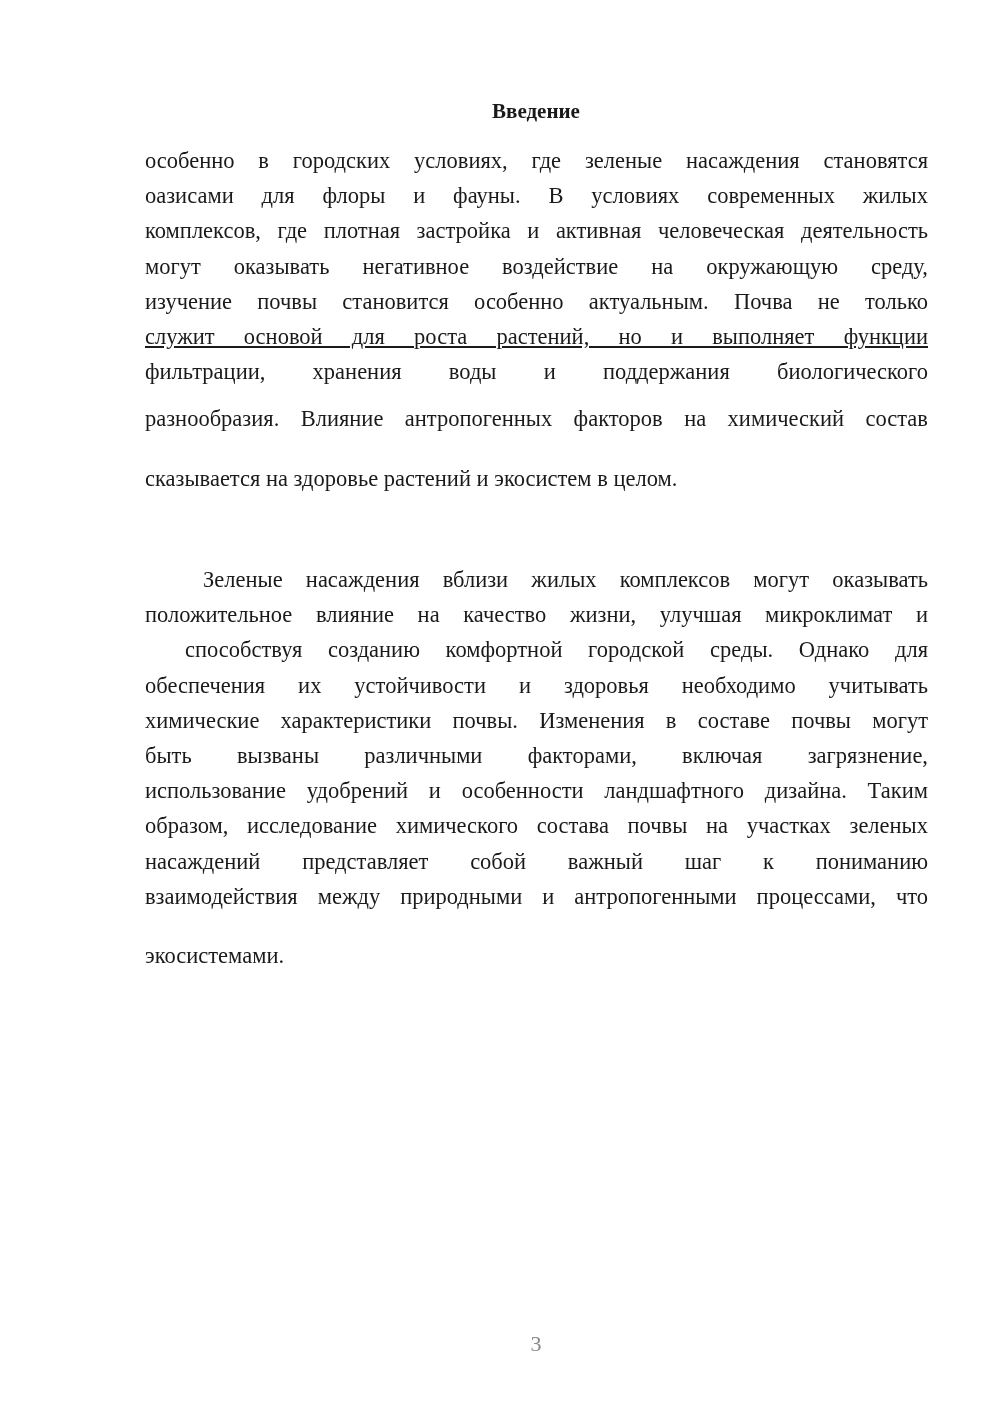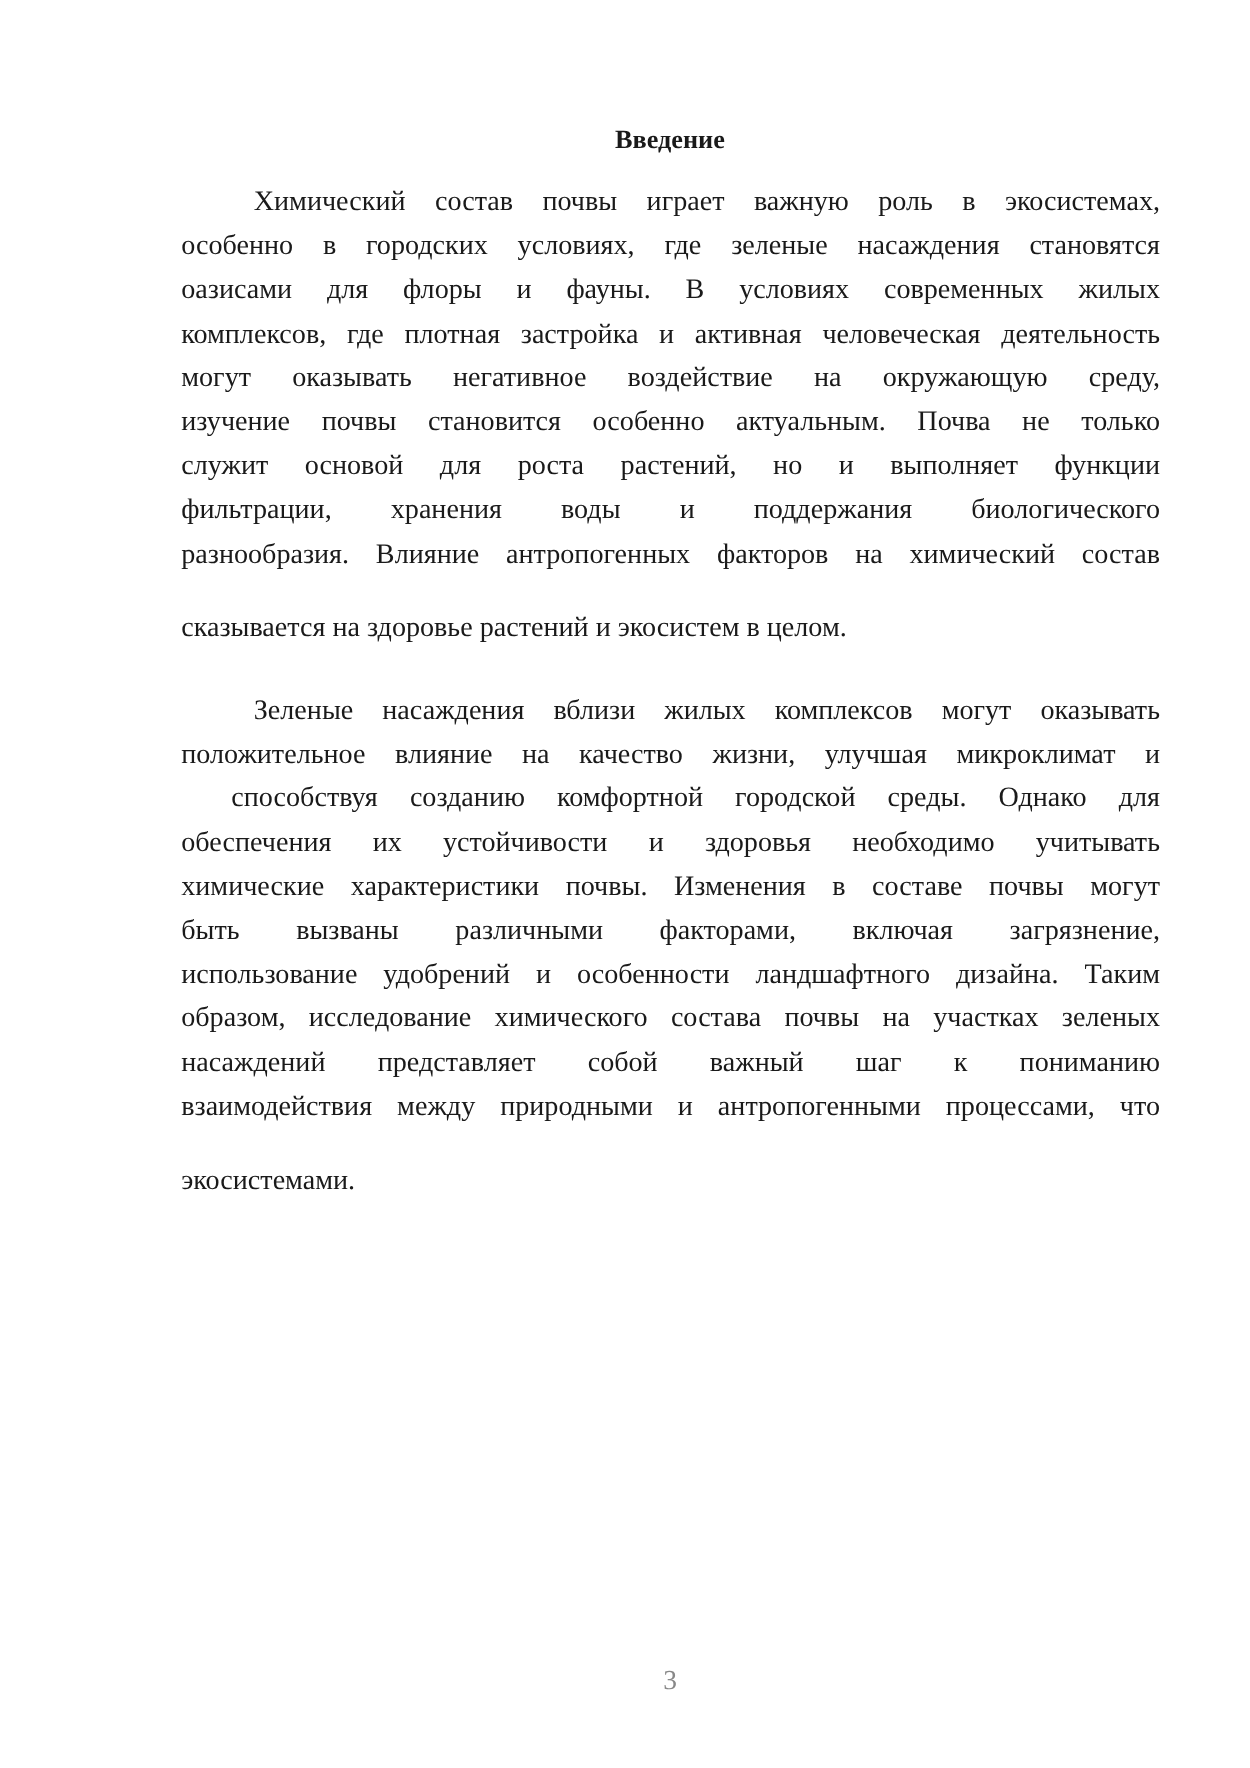--- a/index.html
+++ b/index.html
@@ -13,42 +13,41 @@
     text-align: center; font-weight: bold; font-size: 21px; line-height: 30px;
   }
   .body-text {
     position: absolute; left: 145px; width: 783px;
     font-size: 22.5px; line-height: 35.2px; text-align: justify; margin: 0;
   }
   .line { display: block; text-align: justify; text-align-last: justify; white-space: nowrap; height: 35.2px; }
   .line.last { text-align-last: left; margin-top: 24px; }
   .line.first { padding-left: 58px; }
   .p1 { top: 143px; }
-  .p2 { top: 550px; }
+  .p2 { top: 562px; }
   .page-number {
     position: absolute; top: 1331px; left: 0; width: 1072px; text-align: center;
     font-size: 22px; color: #888888;
   }
 </style>
 </head>
 <body>
 
 <div class="page">
   <div class="heading">Введение</div>
 
   <div class="body-text p1">
-    <span class="line first" style="white-space: normal;"><span style="white-space: nowrap;">Химический состав почвы играет важную роль в экосистемах,</span></span>
     <span class="line" style="white-space: normal;"><span style="white-space: nowrap;">особенно в городских условиях, где зеленые насаждения становятся</span></span>
     <span class="line" style="white-space: normal;"><span style="white-space: nowrap;">оазисами для флоры и фауны. В условиях современных жилых</span></span>
     <span class="line" style="white-space: normal;"><span style="white-space: nowrap;">комплексов, где плотная застройка и активная человеческая деятельность</span></span>
     <span class="line" style="white-space: normal;"><span style="white-space: nowrap;">могут оказывать негативное воздействие на окружающую среду,</span></span>
     <span class="line" style="white-space: normal;"><span style="white-space: nowrap;">изучение почвы становится особенно актуальным. Почва не только</span></span>
-    <span class="line" style="white-space: normal;"><span style="white-space: nowrap;">служит основой для роста растений, но и выполняет функции</span></span>
+    <span class="line" style="white-space: normal;"><span style="white-space: nowrap; text-decoration: underline;">служит основой для роста растений, но и выполняет функции</span></span>
     <span class="line" style="white-space: normal;"><span style="white-space: nowrap;">фильтрации, хранения воды и поддержания биологического</span></span>
-    <span class="line" style="white-space: normal;"><span style="white-space: nowrap;">разнообразия. Влияние антропогенных факторов на химический состав</span></span>
+    <span class="line" style="white-space: normal; margin-top: 12px;"><span style="white-space: nowrap;">разнообразия. Влияние антропогенных факторов на химический состав</span></span>
     <span class="line last">сказывается на здоровье растений и экосистем в целом.</span>
   </div>
 
   <div class="body-text p2">
     <span class="line first" style="white-space: normal;"><span style="white-space: nowrap;">Зеленые насаждения вблизи жилых комплексов могут оказывать</span></span>
     <span class="line" style="white-space: normal;"><span style="white-space: nowrap;">положительное влияние на качество жизни, улучшая микроклимат и</span></span>
     <span class="line" style="white-space: normal; margin-left: 40px;"><span style="white-space: nowrap;">способствуя созданию комфортной городской среды. Однако для</span></span>
     <span class="line" style="white-space: normal;"><span style="white-space: nowrap;">обеспечения их устойчивости и здоровья необходимо учитывать</span></span>
     <span class="line" style="white-space: normal;"><span style="white-space: nowrap;">химические характеристики почвы. Изменения в составе почвы могут</span></span>
     <span class="line" style="white-space: normal;"><span style="white-space: nowrap;">быть вызваны различными факторами, включая загрязнение,</span></span>

